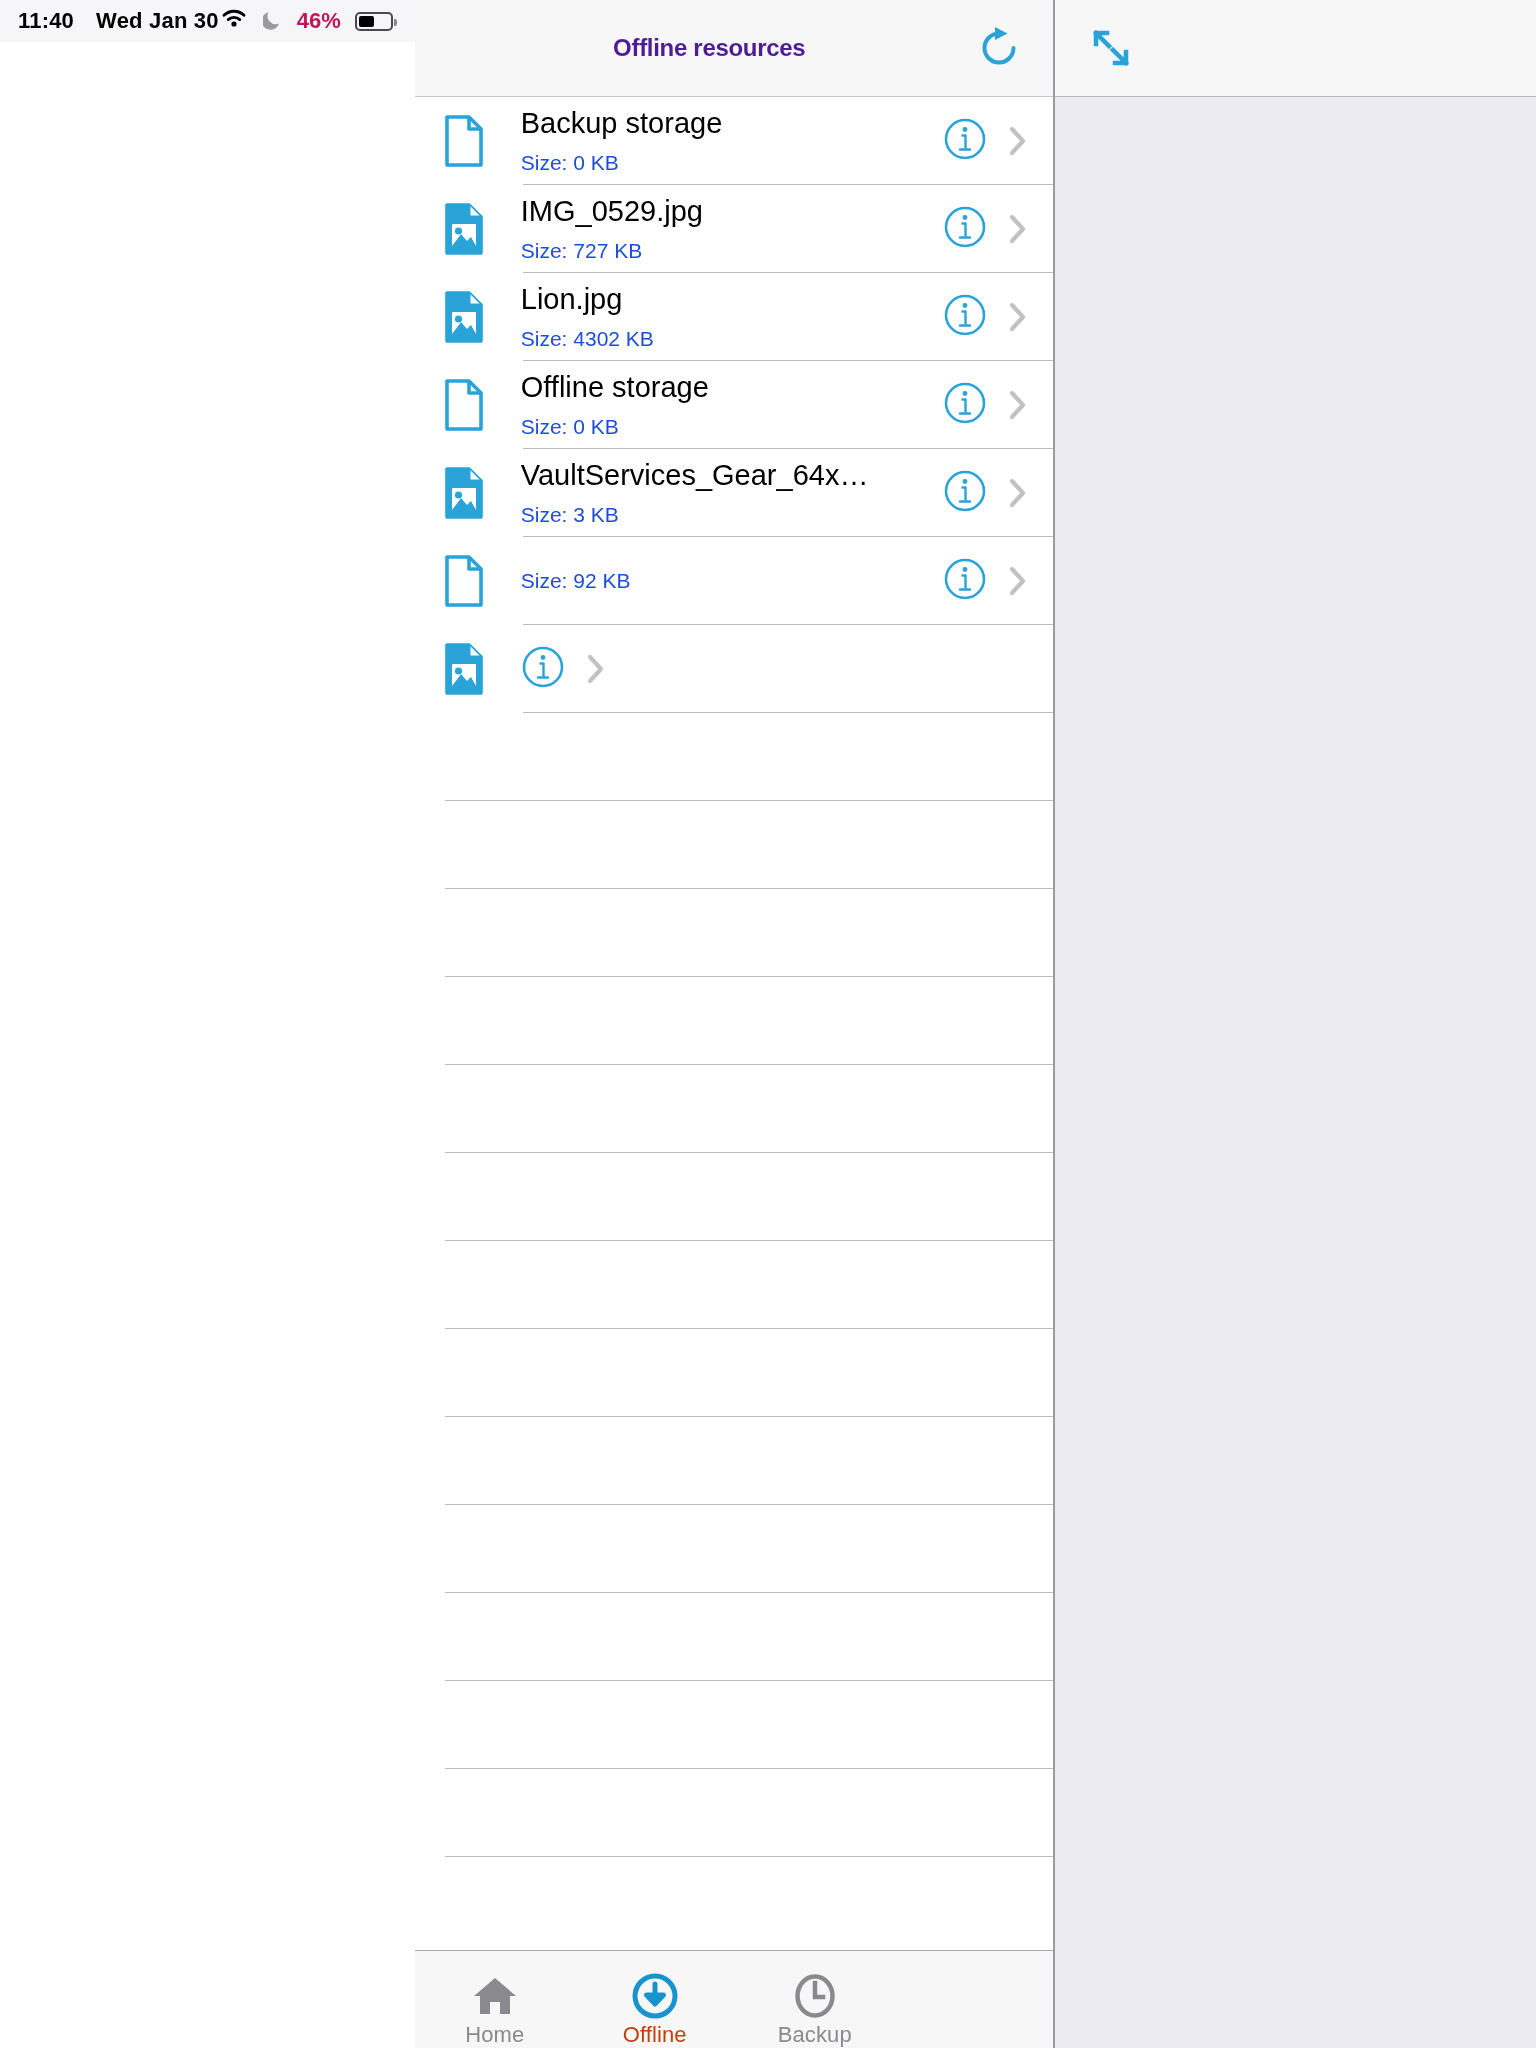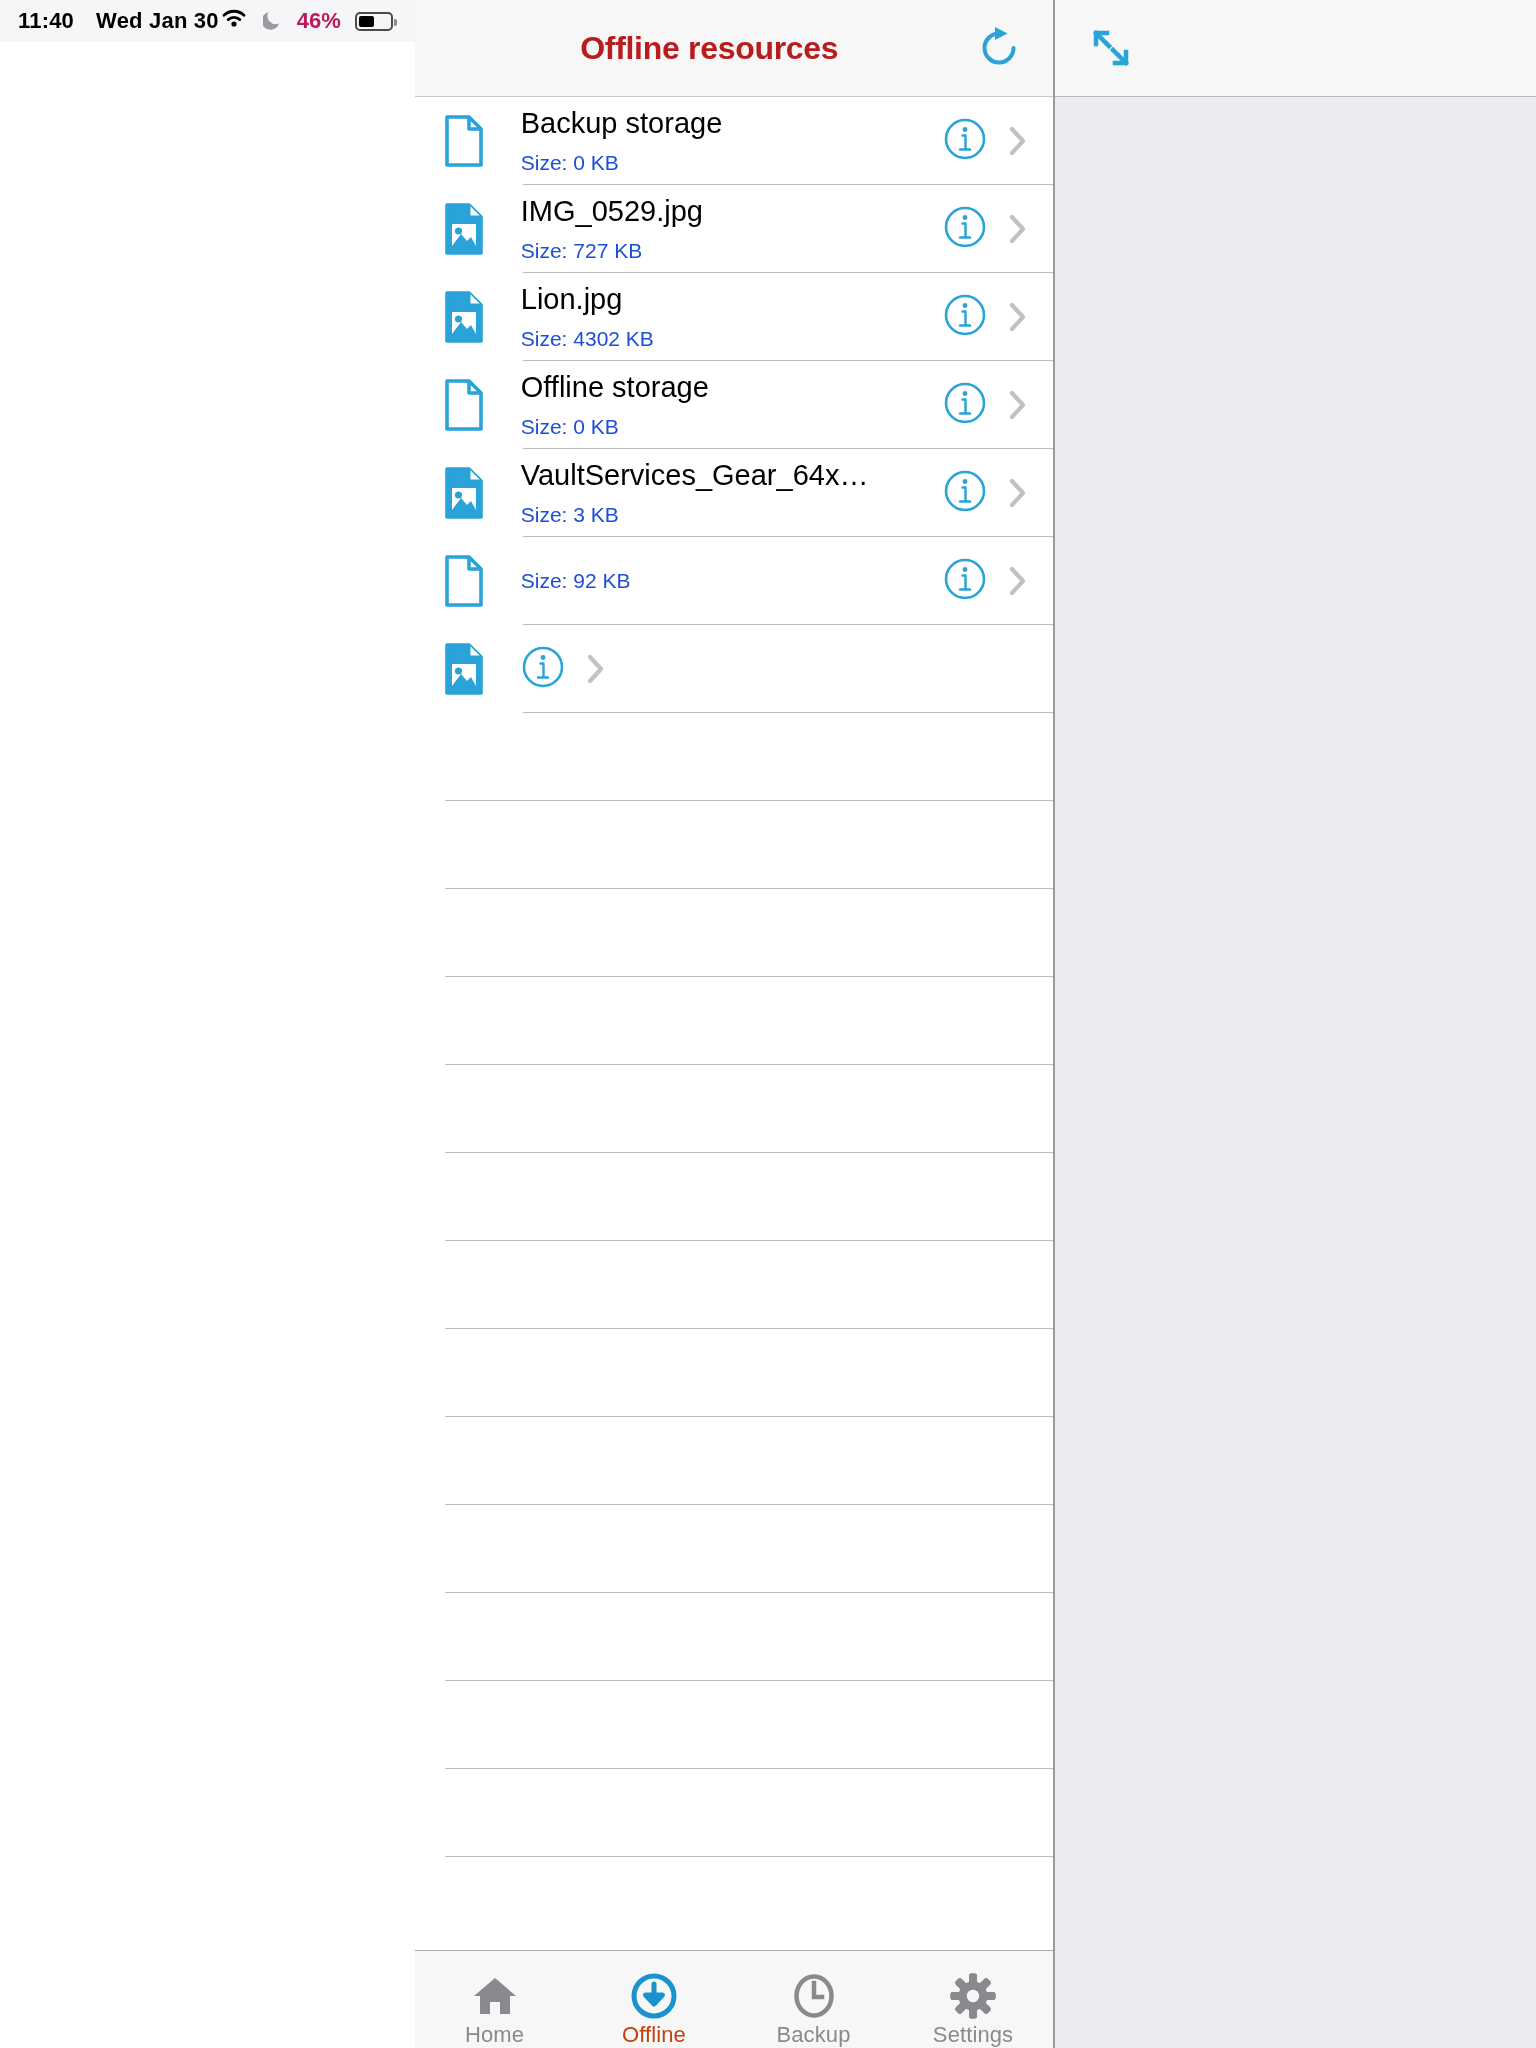--- a/index.html
+++ b/index.html
@@ -100,23 +100,23 @@
     position: relative;
   }
   .navbar.right {
     border-bottom: 1px solid #b9b9be;
     padding-left: 28px;
   }
   .nav-title {
     position: absolute;
     left: 0; right: 0;
     text-align: center;
-    font-size: 32px;
+    font-size: 24px;
     font-weight: bold;
-    color: #b91c1c;
+    color: #4c1d95;
     letter-spacing: -0.3px;
     padding-right: 56px;
     padding-left: 7px;
   }
   .refresh-btn {
     position: absolute;
     right: 26px;
     width: 56px; height: 56px;
     display: flex; align-items: center; justify-content: center;
     cursor: pointer;
@@ -485,37 +485,20 @@
           </div>
           <div class="tab">
             <div class="tab-icon">
               <svg width="46" height="46" viewBox="0 0 46 46">
                 <ellipse cx="23" cy="23" rx="17.5" ry="19.5" fill="none" stroke="#8A8A8E" stroke-width="4.5"></ellipse>
                 <path d="M23 10 V24 H31" stroke="#8A8A8E" stroke-width="4.5" fill="none" stroke-linecap="square"></path>
               </svg>
             </div>
             <div class="tab-label">Backup</div>
           </div>
-          <div class="tab">
-            <div class="tab-icon">
-              <svg width="46" height="46" viewBox="0 0 46 46">
-                <rect x="19" y="0.5" width="8" height="45" rx="2.2" fill="#8A8A8E" transform="rotate(0 23 23)"></rect>
-                <rect x="19" y="0.5" width="8" height="45" rx="2.2" fill="#8A8A8E" transform="rotate(45 23 23)"></rect>
-                <rect x="19" y="0.5" width="8" height="45" rx="2.2" fill="#8A8A8E" transform="rotate(90 23 23)"></rect>
-                <rect x="19" y="0.5" width="8" height="45" rx="2.2" fill="#8A8A8E" transform="rotate(135 23 23)"></rect>
-                <rect x="19" y="0.5" width="8" height="45" rx="2.2" fill="#8A8A8E" transform="rotate(180 23 23)"></rect>
-                <rect x="19" y="0.5" width="8" height="45" rx="2.2" fill="#8A8A8E" transform="rotate(225 23 23)"></rect>
-                <rect x="19" y="0.5" width="8" height="45" rx="2.2" fill="#8A8A8E" transform="rotate(270 23 23)"></rect>
-                <rect x="19" y="0.5" width="8" height="45" rx="2.2" fill="#8A8A8E" transform="rotate(315 23 23)"></rect>
-                <circle cx="23" cy="23" r="14.5" fill="#8A8A8E"></circle>
-                <circle cx="23" cy="23" r="6.2" fill="#F7F7F8"></circle>
-              </svg>
-            </div>
-            <div class="tab-label">Settings</div>
-          </div>
         </div>
     </div>
 
     <div class="right-pane">
       <div class="navbar right">
         <div class="expand-btn">
           <svg width="42" height="42" viewBox="0 0 42 42">
             <path d="M6 6 L6 17 M6 6 L17 6 M6 6 L19 19" stroke="#29A3D8" stroke-width="4.5" fill="none" stroke-linecap="square"></path>
             <path d="M36 36 L36 25 M36 36 L25 36 M36 36 L23 23" stroke="#29A3D8" stroke-width="4.5" fill="none" stroke-linecap="square"></path>
           </svg>

